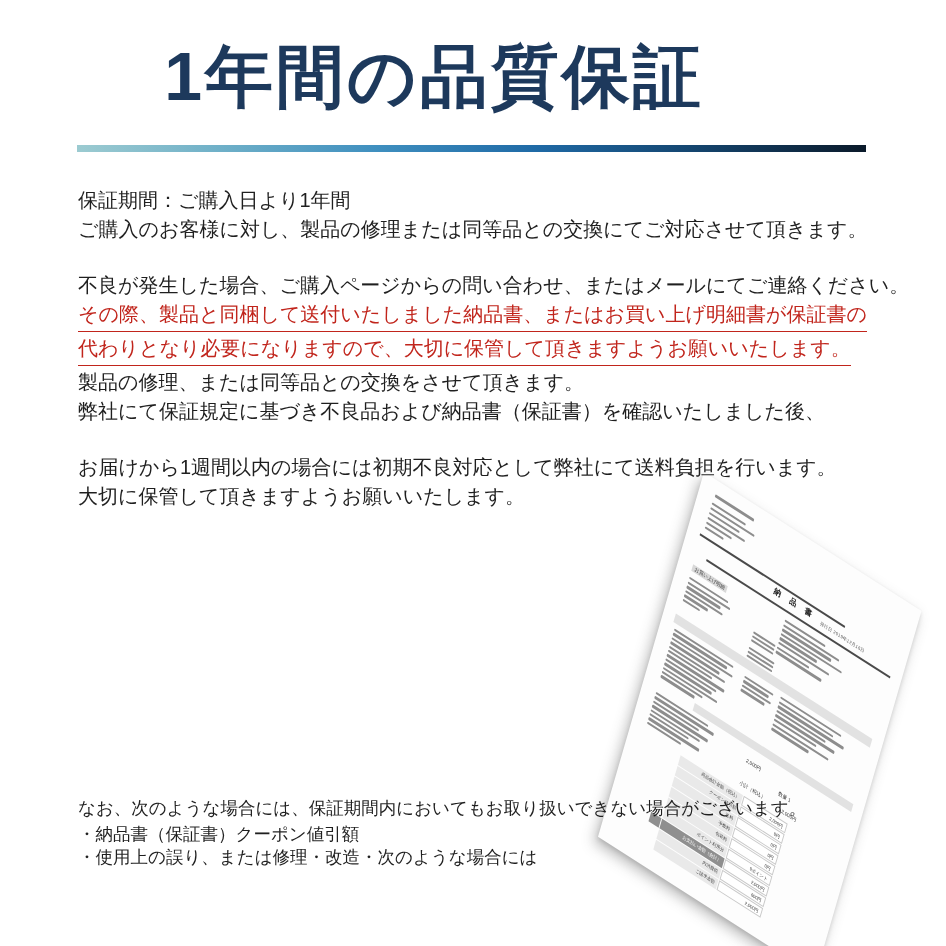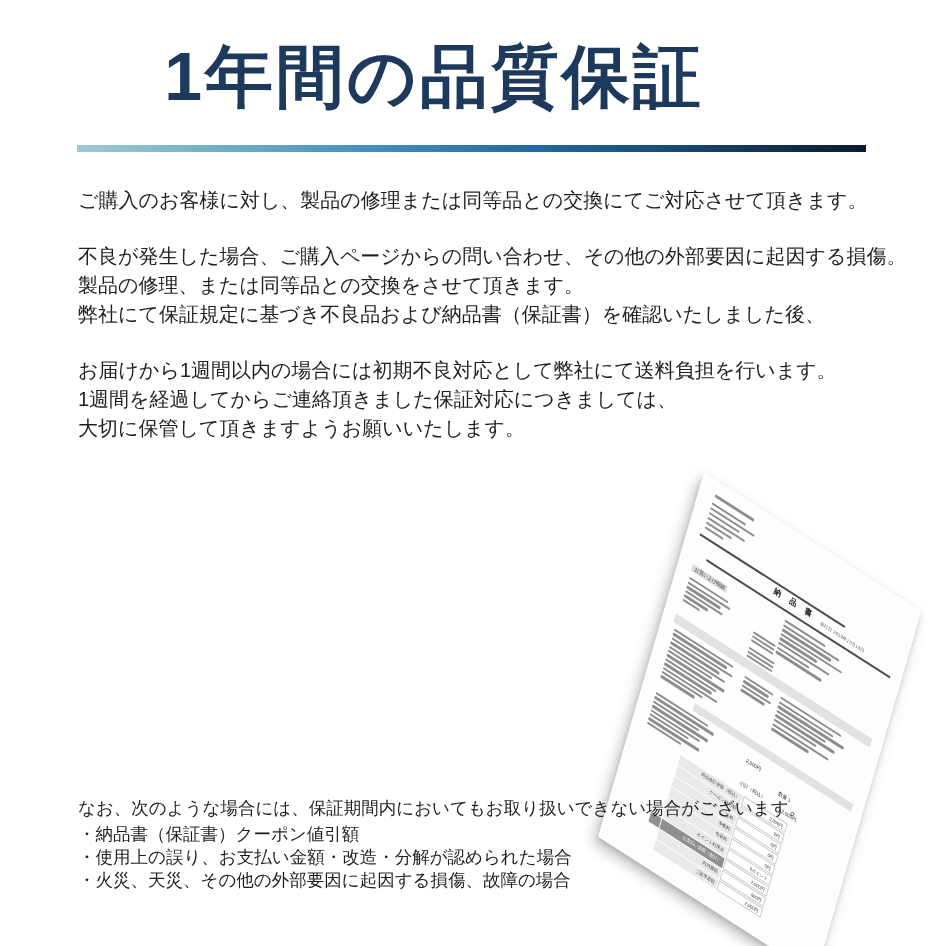--- a/index.html
+++ b/index.html
@@ -221,31 +221,32 @@
           <div class="r-lab">ご請求金額</div>
           <div class="r-val">2,000円</div>
         </div>
       </div>
   </div>
 
   <div class="page-title">1年間の品質保証</div>
   <div class="title-bar"></div>
 
   <div class="body-text" id="body-lines">
+      <p class="">保証期間：ご購入日より1年間</p>
       <p class="">ご購入のお客様に対し、製品の修理または同等品との交換にてご対応させて頂きます。</p>
-      <p class="gap ">不良が発生した場合、ご購入ページからの問い合わせ、その他の外部要因に起因する損傷。</p>
+      <p class="gap ">不良が発生した場合、ご購入ページからの問い合わせ、またはメールにてご連絡ください。</p>
+      <p class="red">その際、製品と同梱して送付いたしました納品書、またはお買い上げ明細書が保証書の</p>
+      <p class="red">代わりとなり必要になりますので、大切に保管して頂きますようお願いいたします。</p>
       <p class="">製品の修理、または同等品との交換をさせて頂きます。</p>
       <p class="">弊社にて保証規定に基づき不良品および納品書（保証書）を確認いたしました後、</p>
       <p class="gap ">お届けから1週間以内の場合には初期不良対応として弊社にて送料負担を行います。</p>
-      <p class="">1週間を経過してからご連絡頂きました保証対応につきましては、</p>
       <p class="">大切に保管して頂きますようお願いいたします。</p>
     </div>
 
   <div class="notes">
     <p class="notes-intro">なお、次のような場合には、保証期間内においてもお取り扱いできない場合がございます。</p>
     <div id="notes-items">
         <p>・納品書（保証書）クーポン値引額</p>
-        <p>・使用上の誤り、お支払い金額・改造・分解が認められた場合</p>
-        <p>・火災、天災、その他の外部要因に起因する損傷、故障の場合</p>
+        <p>・使用上の誤り、または修理・改造・次のような場合には</p>
       </div>
   </div>
 
 </div>
 
 </body></html>

